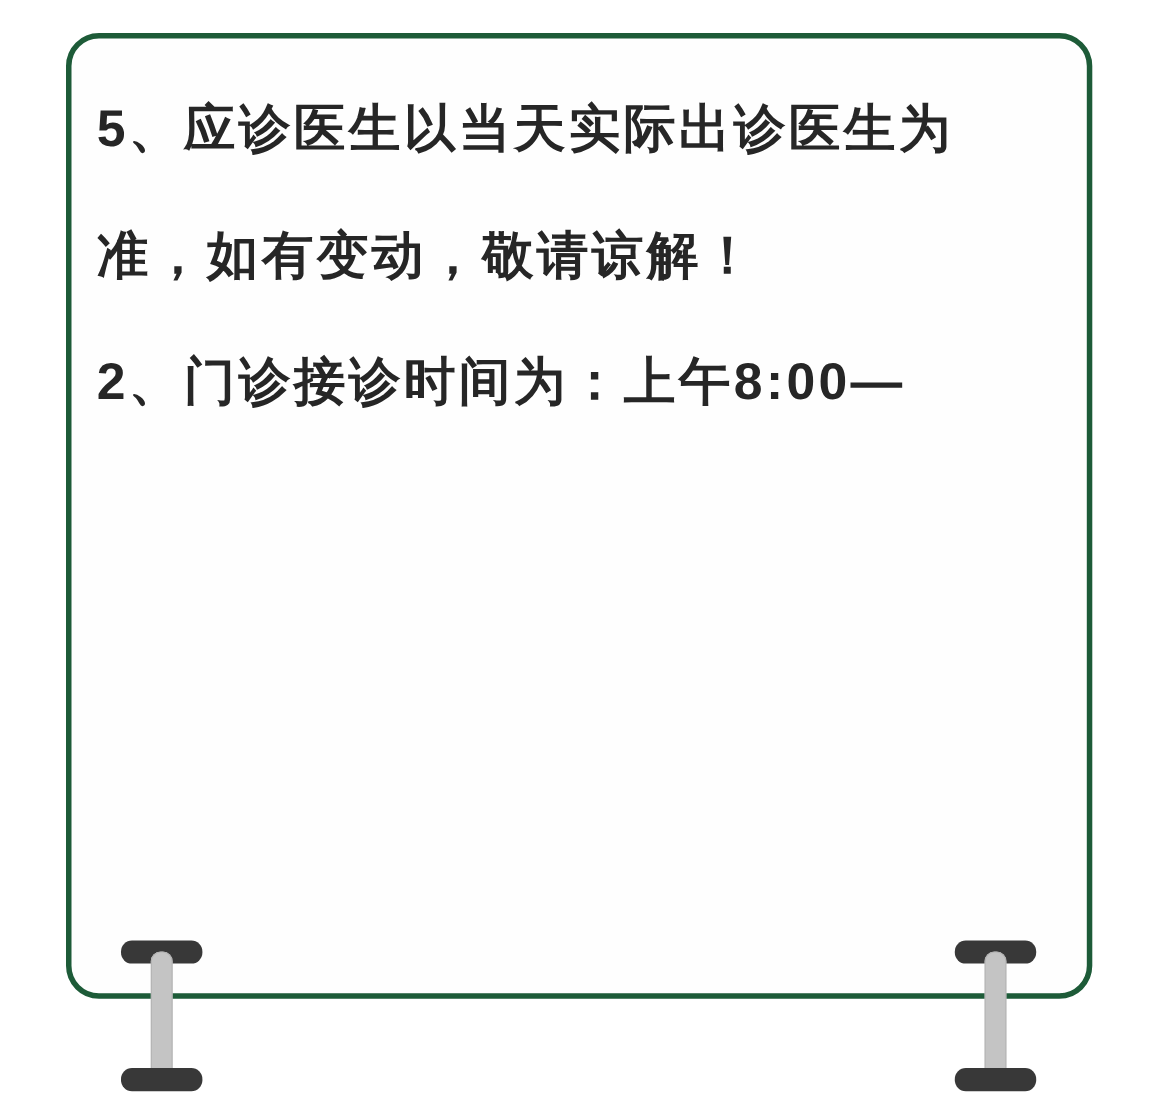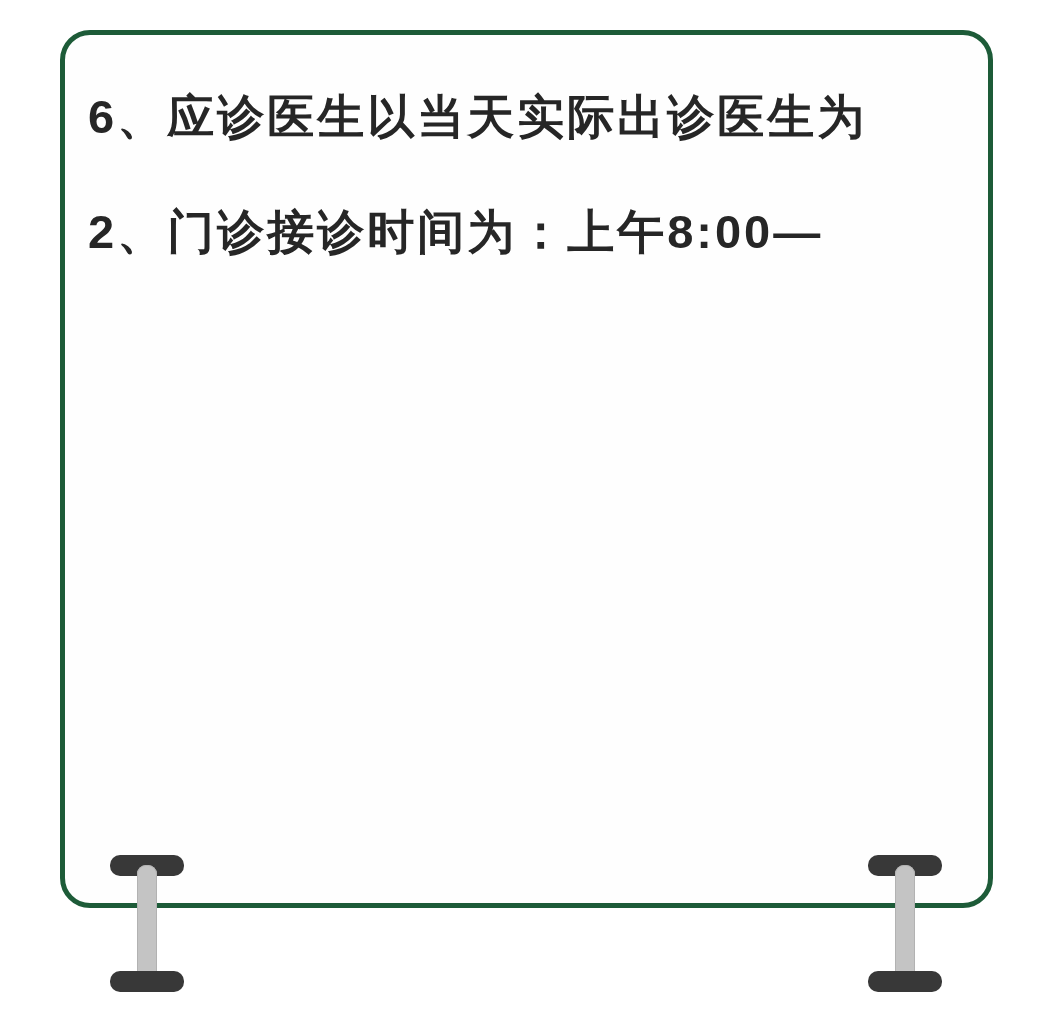--- a/index.html
+++ b/index.html
@@ -78,21 +78,22 @@
   }
 </style>
 </head>
 <body>
 
 <div class="stage">
 
   <div class="board"></div>
 
   <div class="notice-text">
-    <p>6、应诊医生以当天实际出诊医生为</p>
+    <p>5、应诊医生以当天实际出诊医生为</p>
+    <p>准，如有变动，敬请谅解！</p>
     <p>2、门诊接诊时间为：上午8:00—</p>
   </div>
 
   <div class="leg leg-left">
     <div class="cap cap-top"></div>
     <div class="pole"></div>
     <div class="cap cap-bottom"></div>
   </div>
 
   <div class="leg leg-right">

